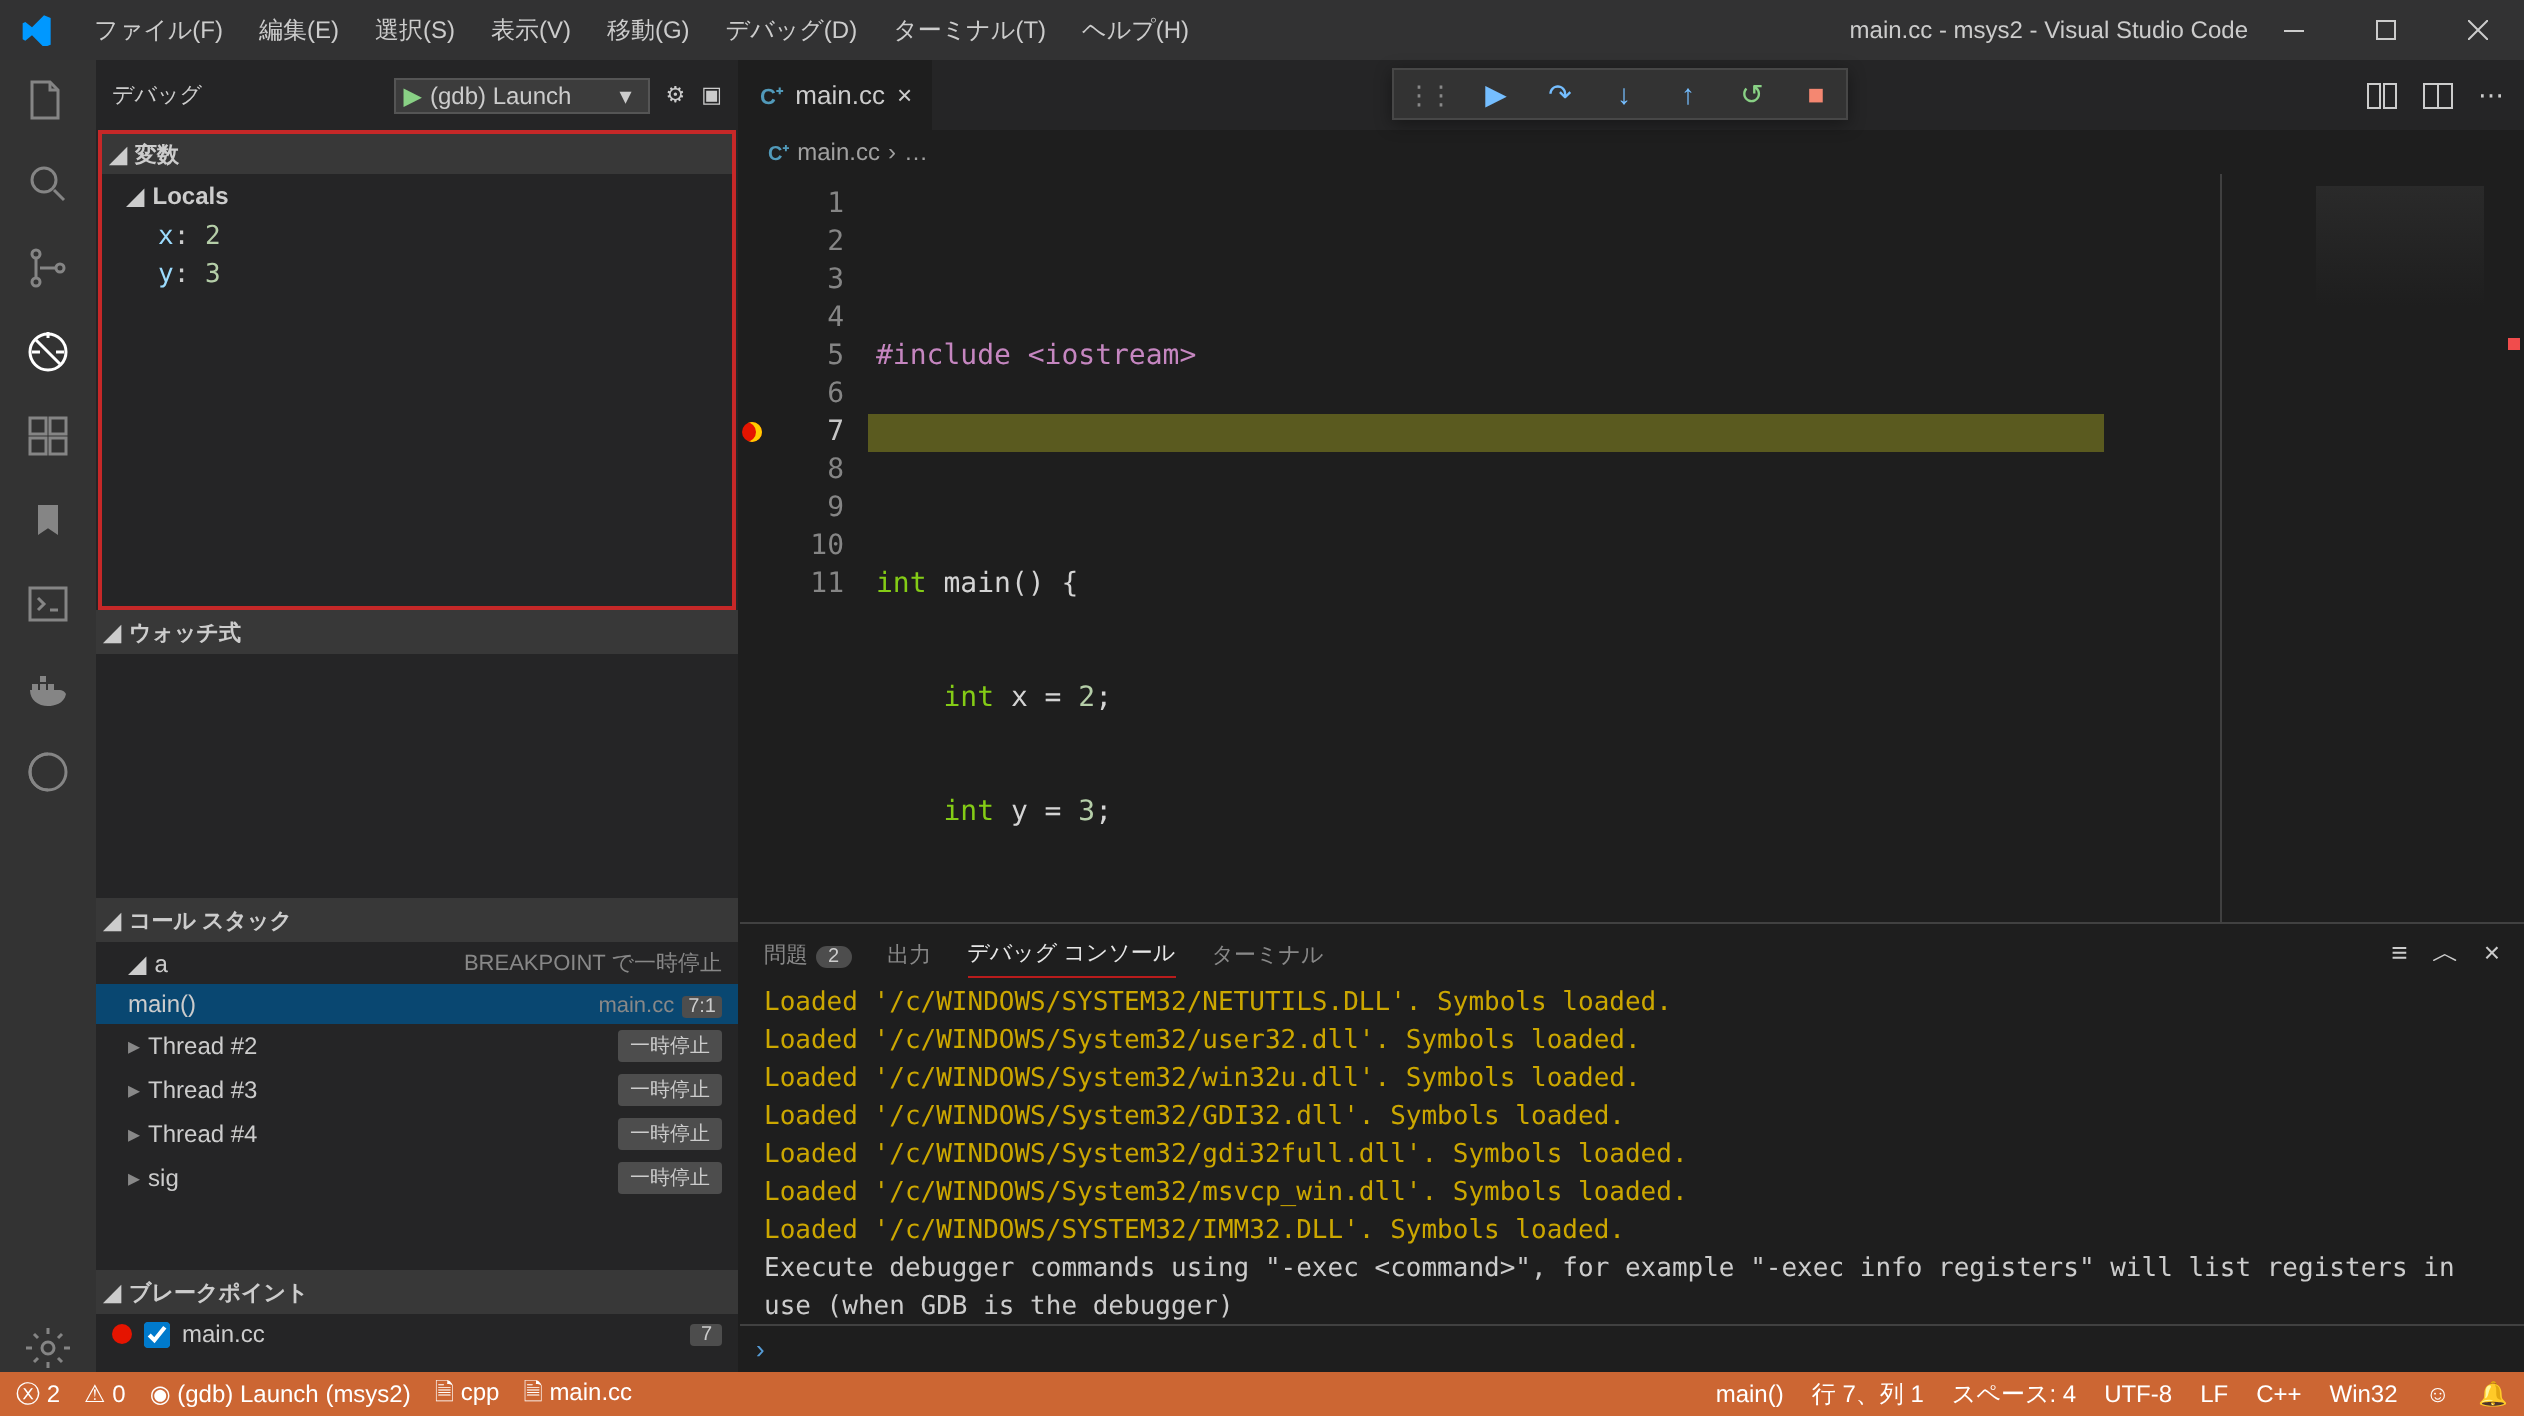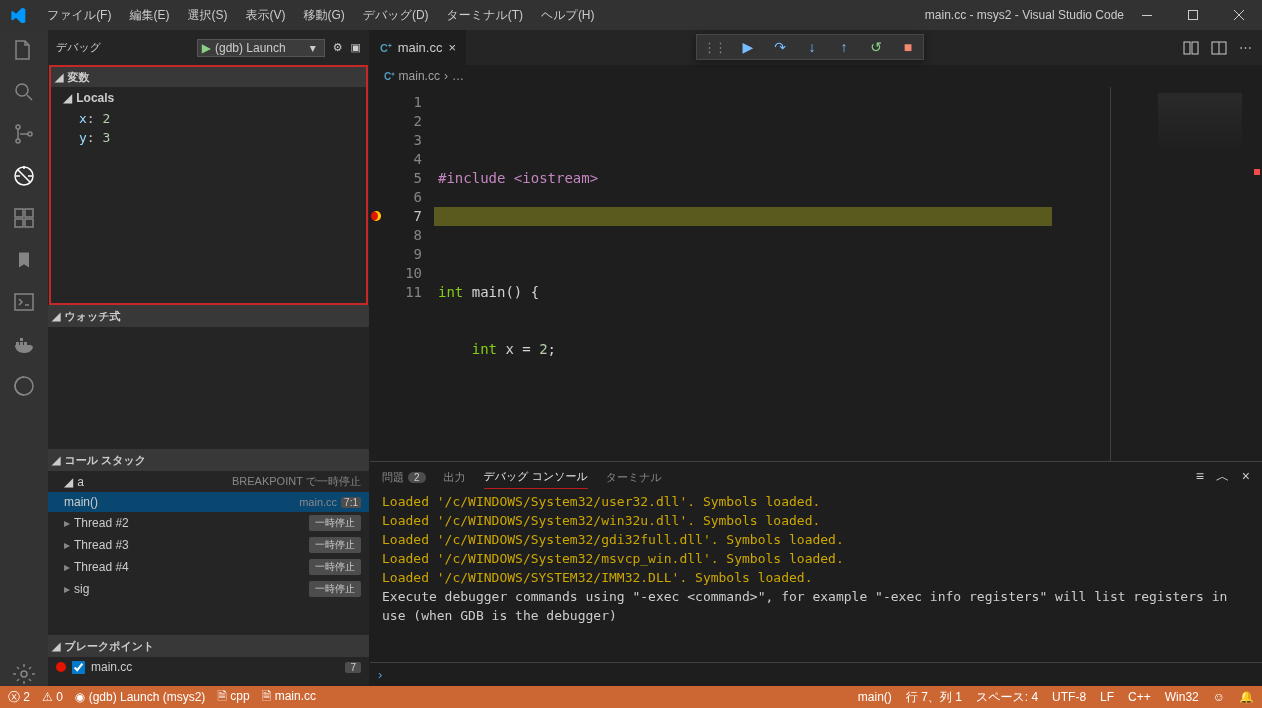--- a/index.html
+++ b/index.html
@@ -327,20 +327,21 @@
           <div>10</div>
           <div>11</div>
       </div>
       <div class="code">
         <div class="hl"></div>
         <div class="ruler"></div>
         <div class="line" style="position:relative;z-index:1"><span class="pp">#include &lt;iostream&gt;</span></div>
         <div class="line"></div>
         <div class="line"><span class="kw">int</span><span class="op"> main() {</span></div>
         <div class="line"><span class="kw">    int</span><span class="op"> x = </span><span class="nm">2</span><span class="op">;</span></div>
+        <div class="line"><span class="kw">    int</span><span class="op"> y = </span><span class="nm">3</span><span class="op">;</span></div>
         <div class="line"></div>
         
         
         
         
       </div>
       <div class="minimap">
           <div class="mm"></div>
           <div class="err"></div>
         </div>
@@ -352,22 +353,24 @@
         <span class="pt">出力</span>
         <span class="pt active">デバッグ コンソール</span>
         <span class="pt">ターミナル</span>
         <div class="pright">
           <span>≡</span>
           <span>︿</span>
           <span>×</span>
         </div>
       </div>
       <div class="panel-body">
+        <div>Loaded '/c/WINDOWS/SYSTEM32/NETUTILS.DLL'. Symbols loaded.</div>
         <div>Loaded '/c/WINDOWS/System32/user32.dll'. Symbols loaded.</div>
         <div>Loaded '/c/WINDOWS/System32/win32u.dll'. Symbols loaded.</div>
+        <div>Loaded '/c/WINDOWS/System32/GDI32.dll'. Symbols loaded.</div>
         <div>Loaded '/c/WINDOWS/System32/gdi32full.dll'. Symbols loaded.</div>
         <div>Loaded '/c/WINDOWS/System32/msvcp_win.dll'. Symbols loaded.</div>
         <div>Loaded '/c/WINDOWS/SYSTEM32/IMM32.DLL'. Symbols loaded.</div>
         <div class="plain">Execute debugger commands using "-exec &lt;command&gt;", for example "-exec info registers" will list registers in use (when GDB is the debugger)</div>
       </div>
       <div class="panel-input">›</div>
     </div>
   </div>
 </div>
 

